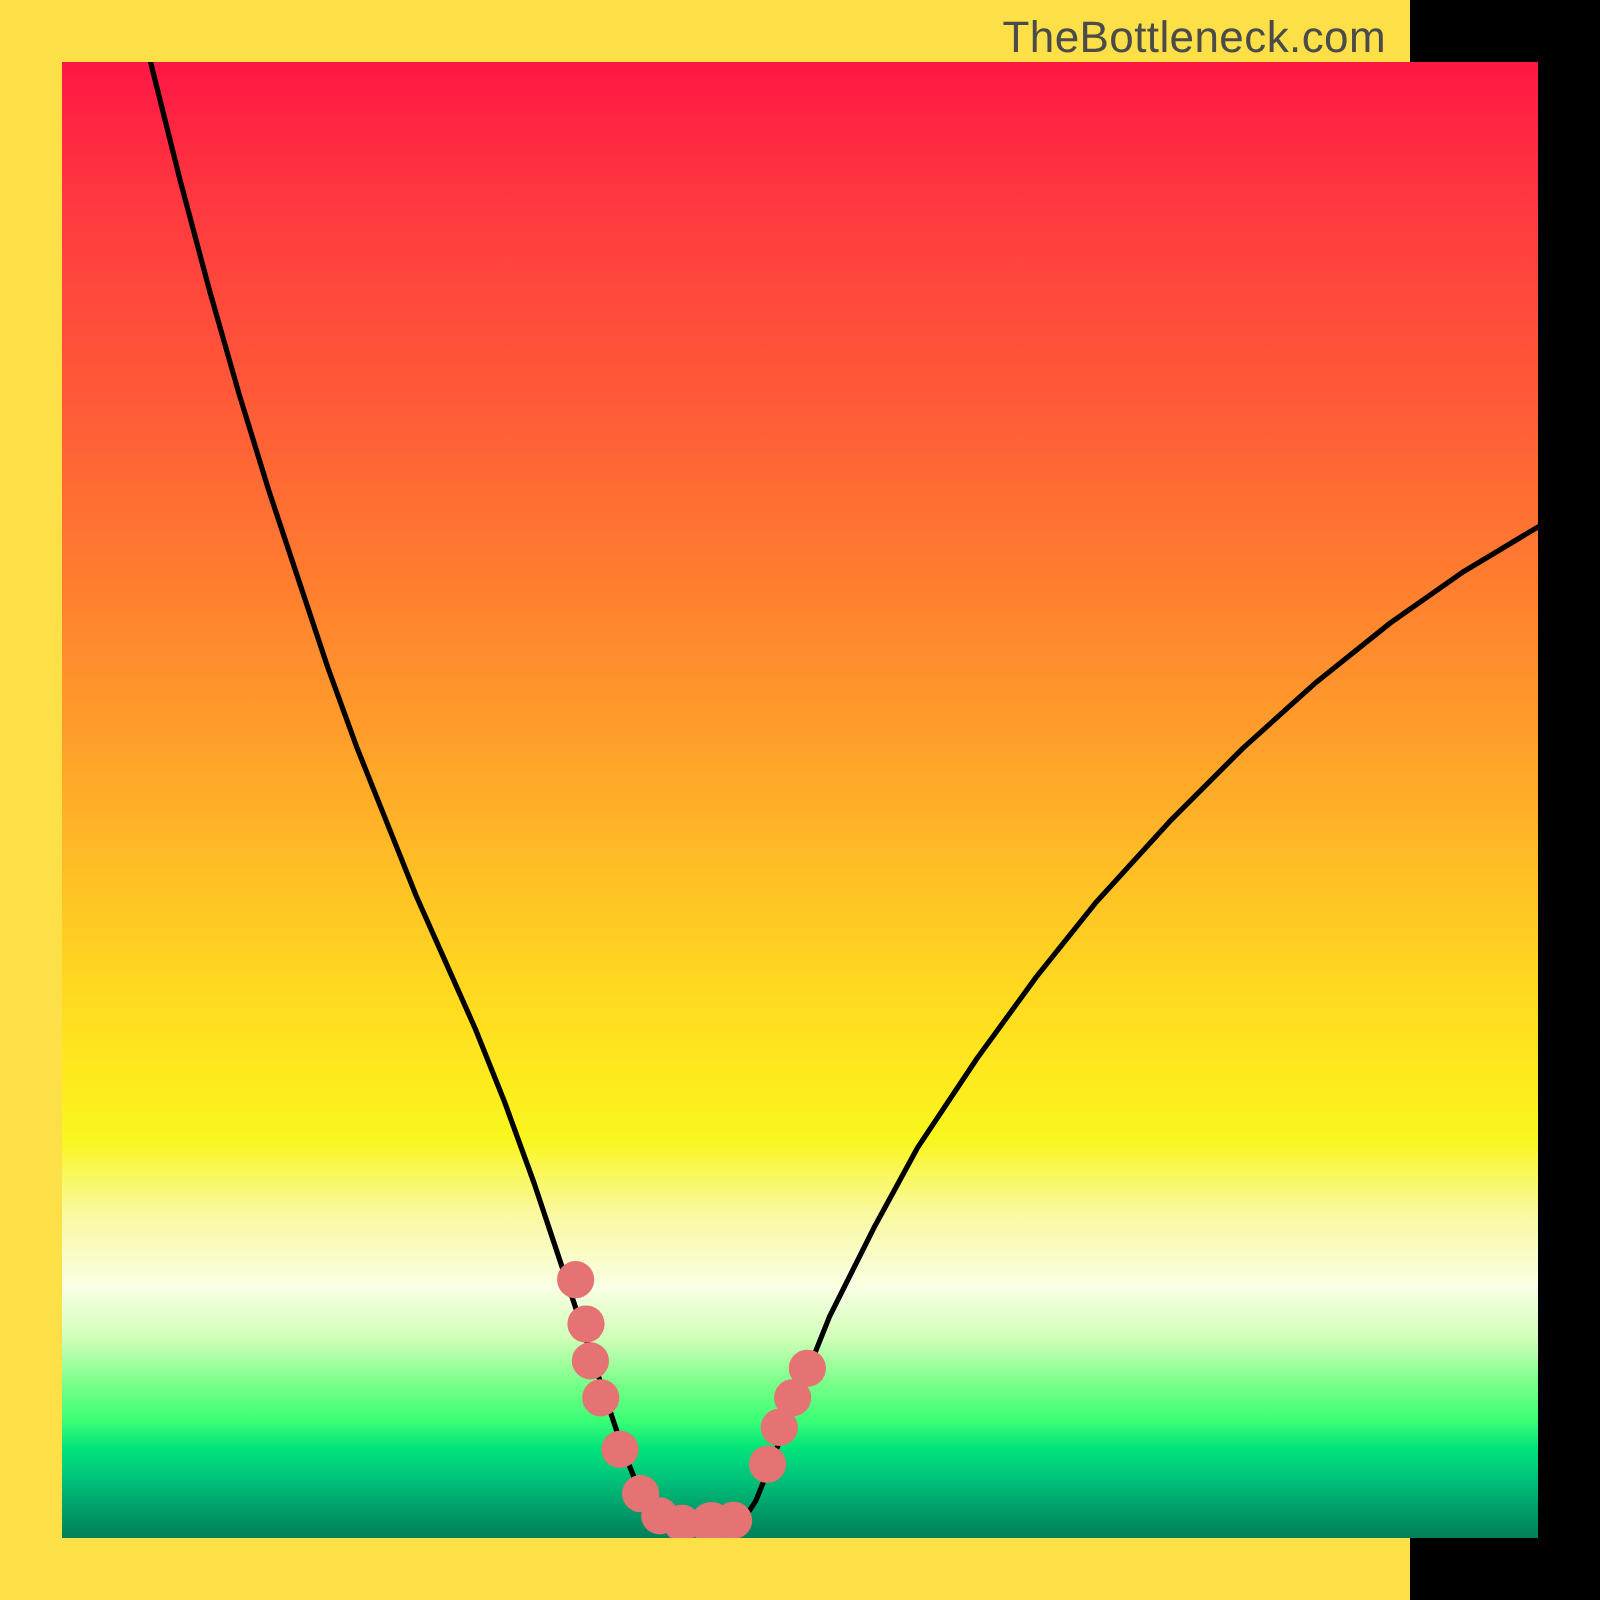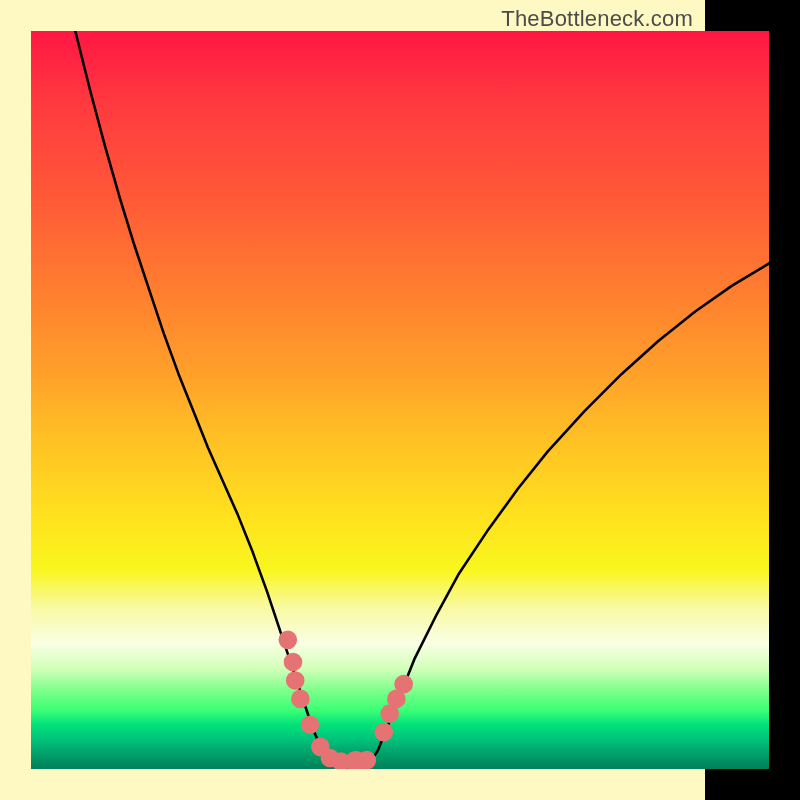--- a/index.html
+++ b/index.html
@@ -10,21 +10,21 @@
     height: 800px;
     overflow: hidden;
     font-family: Arial, Helvetica, sans-serif;
   }
   .frame {
     position: absolute;
     top: 0;
     left: 0;
     width: 705px;
     height: 800px;
-    background: #fef9c3;
+    background: #fde047;
   }
   .plot-area {
     position: absolute;
     top: 31px;
     left: 31px;
     width: 738px;
     height: 738px;
     background: linear-gradient(to bottom,
       #ff1744 0%,
       #ff3a3f 10%,

